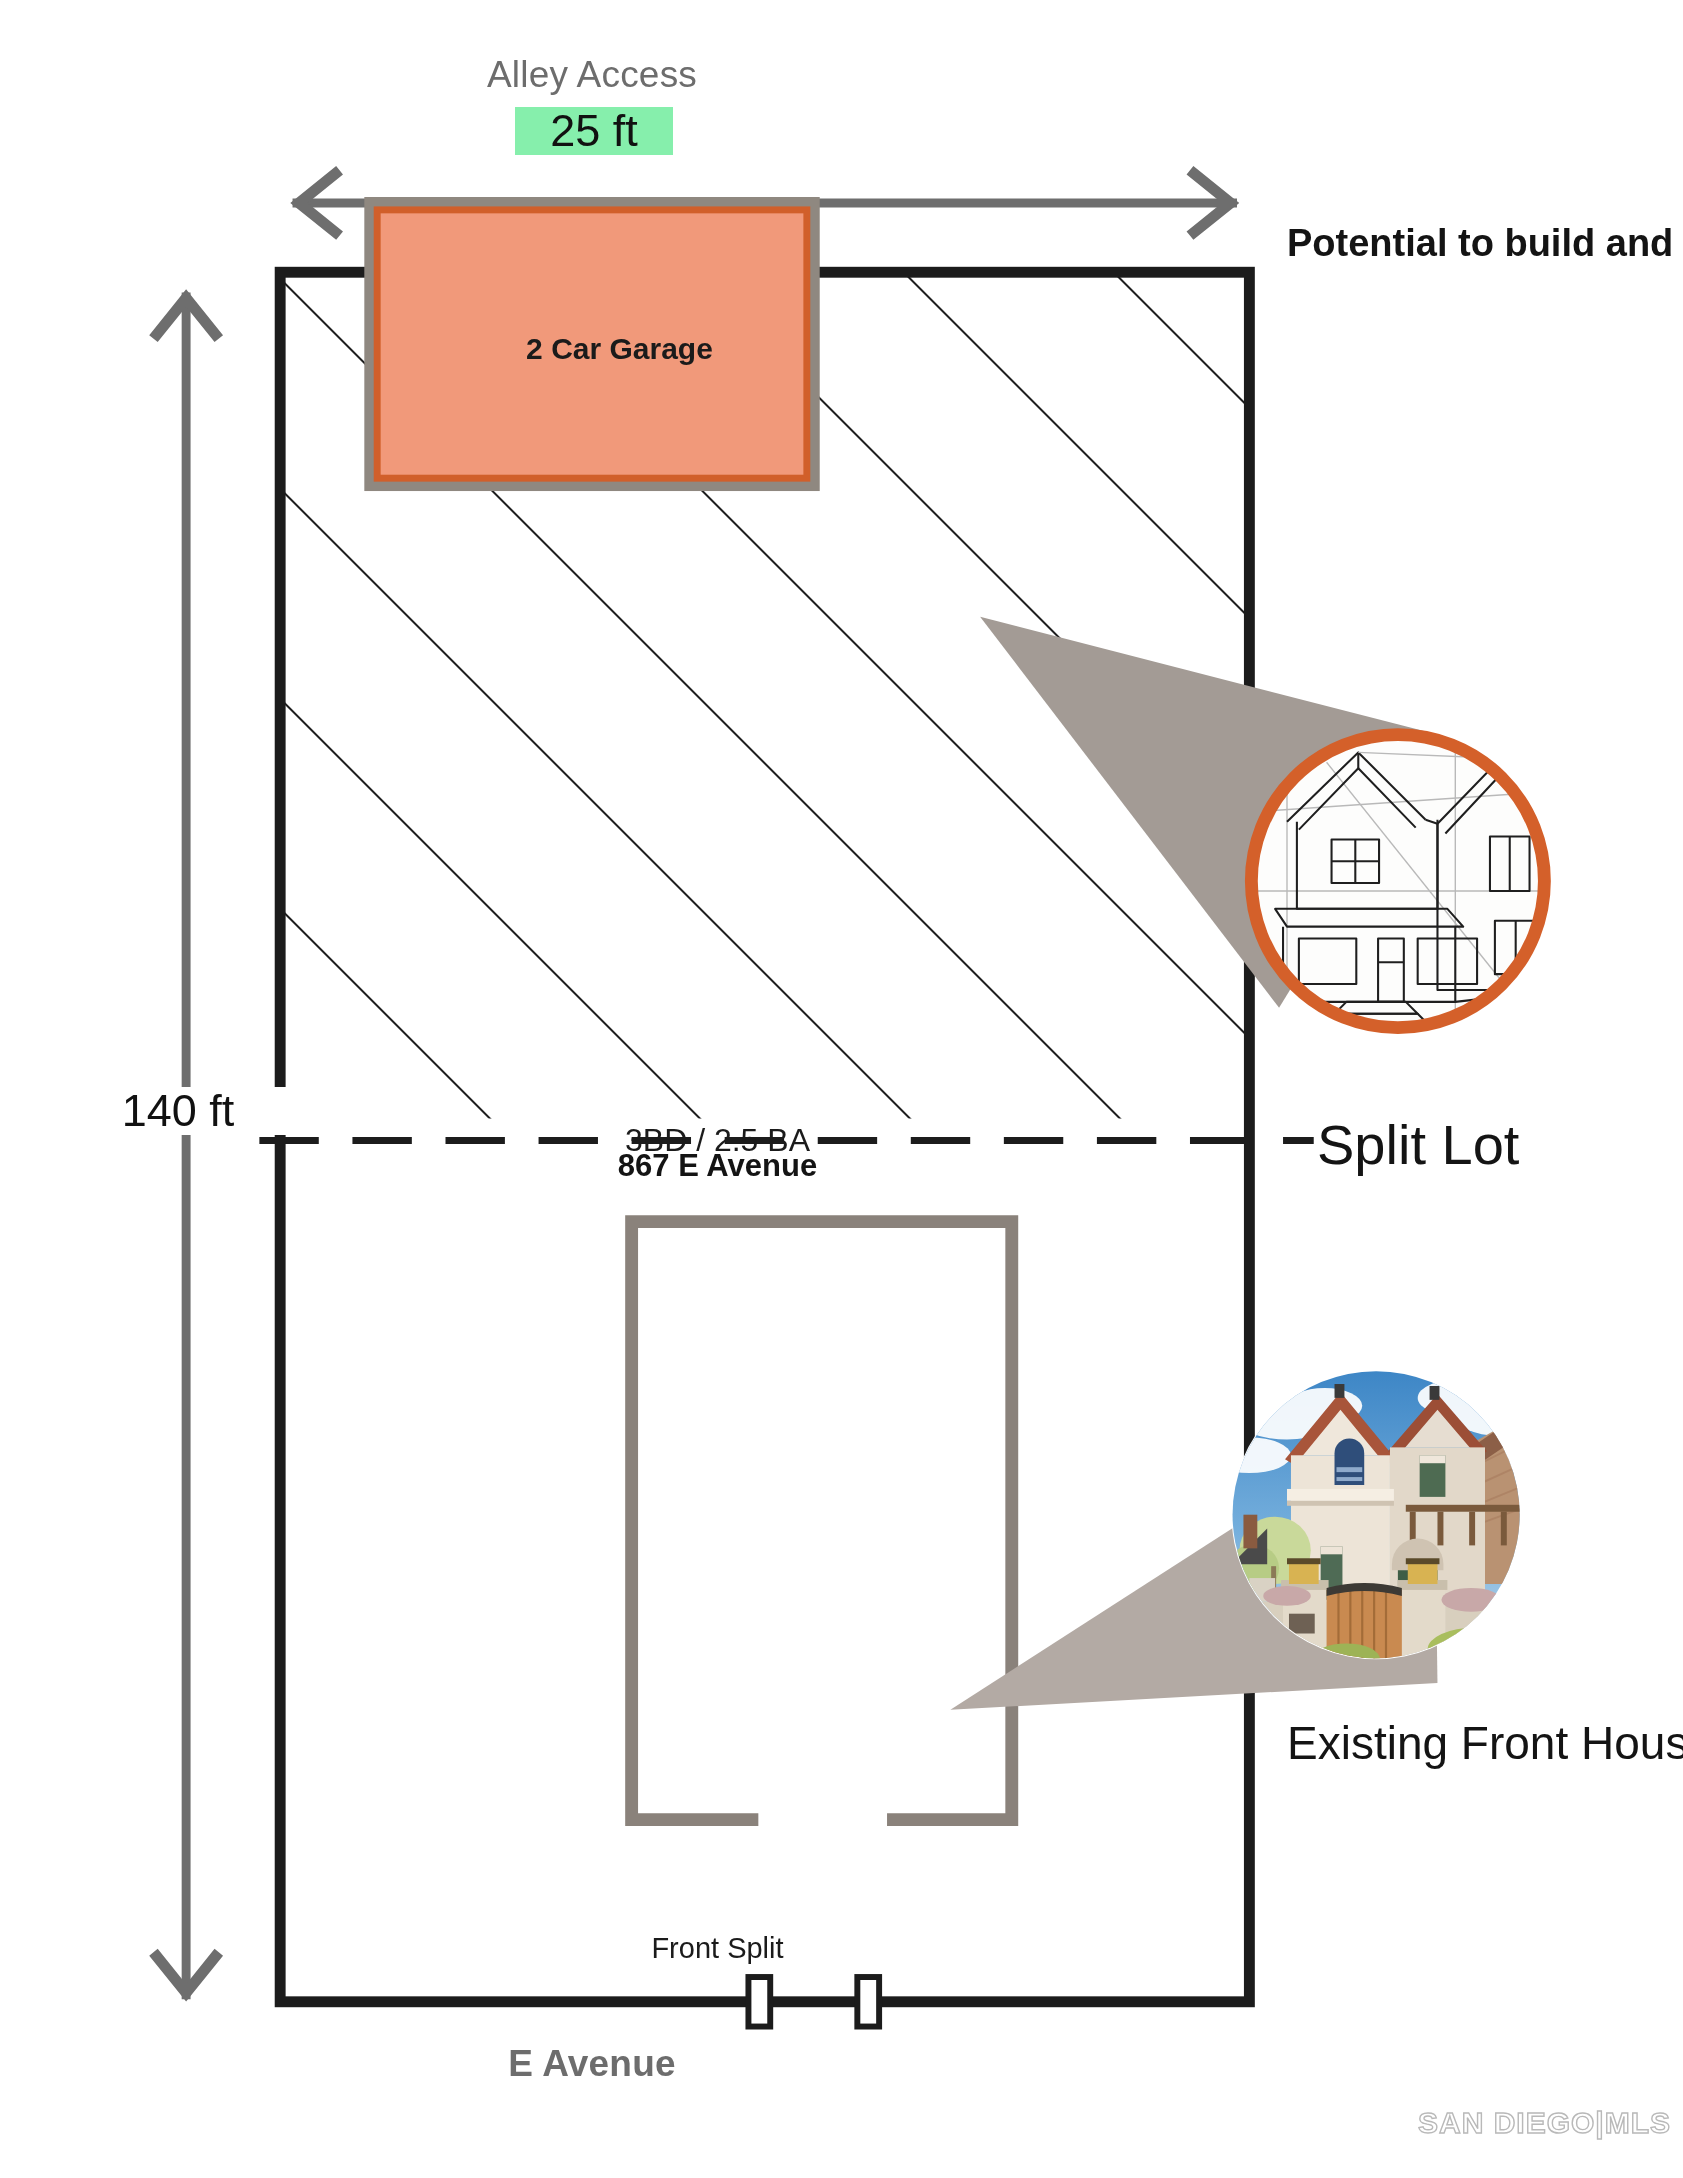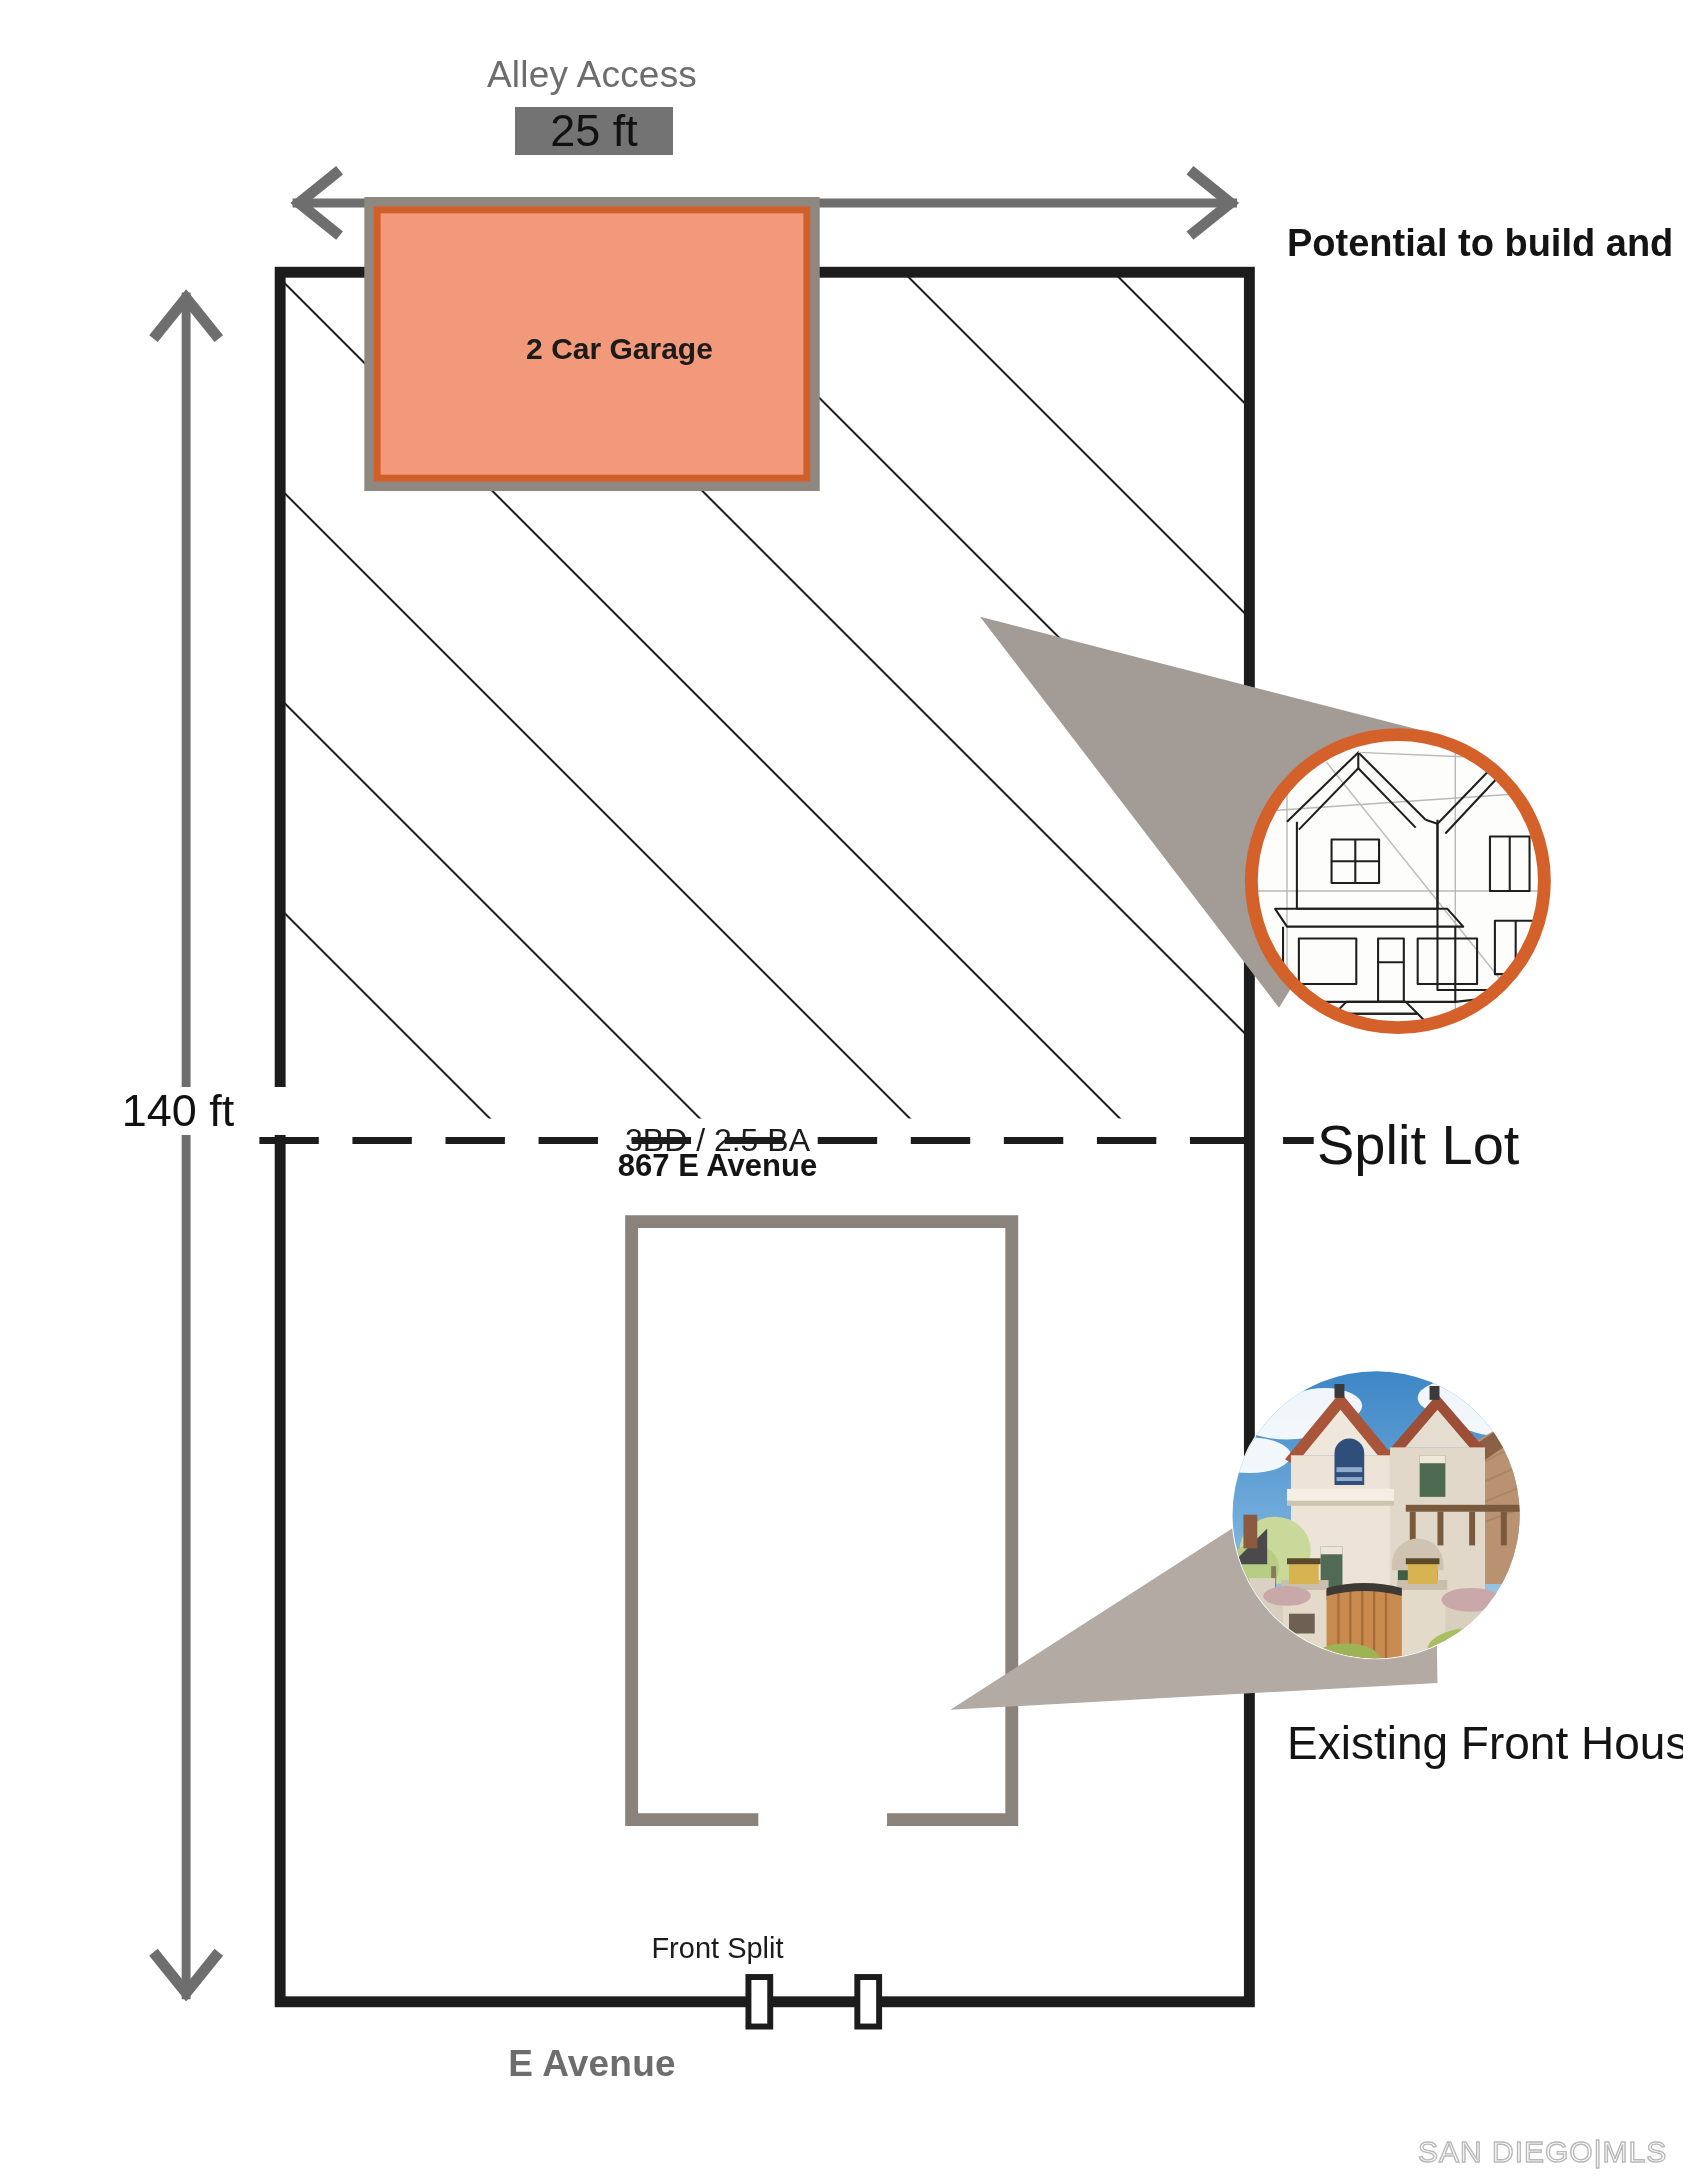--- a/index.html
+++ b/index.html
@@ -8,21 +8,21 @@
   #diagram-svg{position:absolute;left:0;top:0;width:1683px;height:2178px;}
 
   .lbl{position:absolute;white-space:pre;line-height:1.06;}
 
   #alley-label{left:0;top:55px;width:1184px;text-align:center;
      font-size:37px;font-weight:normal;color:#6d6d6d;letter-spacing:0.2px;}
   #eave-label{left:0;top:2044px;width:1184px;text-align:center;
      font-size:37px;font-weight:bold;color:#6d6d6d;letter-spacing:0.2px;}
 
   #width-dim-label{left:515px;top:107px;width:158px;text-align:center;
-     font-size:45px;color:#111;background:#737373;}
+     font-size:45px;color:#111;background:#86efac;}
   #height-dim-label{left:59px;top:1087px;width:238px;text-align:center;
      font-size:45px;color:#111;background:#fff;}
 
   #garage-label{left:364px;top:333px;width:455px;text-align:center;
      font-size:30px;font-weight:bold;color:#1b1b1b;margin-left:28px;}
 
   #house-address{left:554px;top:1150px;width:327px;text-align:center;
      font-size:31px;font-weight:bold;color:#141414;}
   #house-beds{left:554px;top:1124px;width:327px;text-align:center;
      font-size:32px;font-weight:normal;color:#1b1b1b;}
@@ -30,22 +30,22 @@
      font-size:29px;color:#1b1b1b;}
 
   #split-lot-label{left:1317px;top:1115px;font-size:56px;color:#141414;}
 
   #potential-note{left:1287px;top:220px;width:356px;font-size:38px;
      font-weight:bold;line-height:1.26;color:#141414;}
 
   #existing-house-note{left:1287px;top:1718px;width:337px;font-size:46px;
      line-height:1.13;color:#141414;}
 
-  #mls-watermark{left:1418px;top:2107px;font-size:30px;font-weight:normal;
-     letter-spacing:1px;color:#fff;margin-top:29px;
+  #mls-watermark{left:1418px;top:2107px;font-size:30px;font-weight:bold;
+     letter-spacing:1px;color:#fff;
      -webkit-text-stroke:1.4px #b9b9b9;}
 </style>
 </head>
 <body>
 
 <svg id="diagram-svg" viewBox="0 0 1700 2200">
   <defs>
 
     <pattern id="rearHatch" width="150" height="150" patternUnits="userSpaceOnUse" patternTransform="rotate(-45 0 0)">
       <line x1="0" y1="0" x2="0" y2="150" stroke="#1C1C1C" stroke-width="4"></line>

